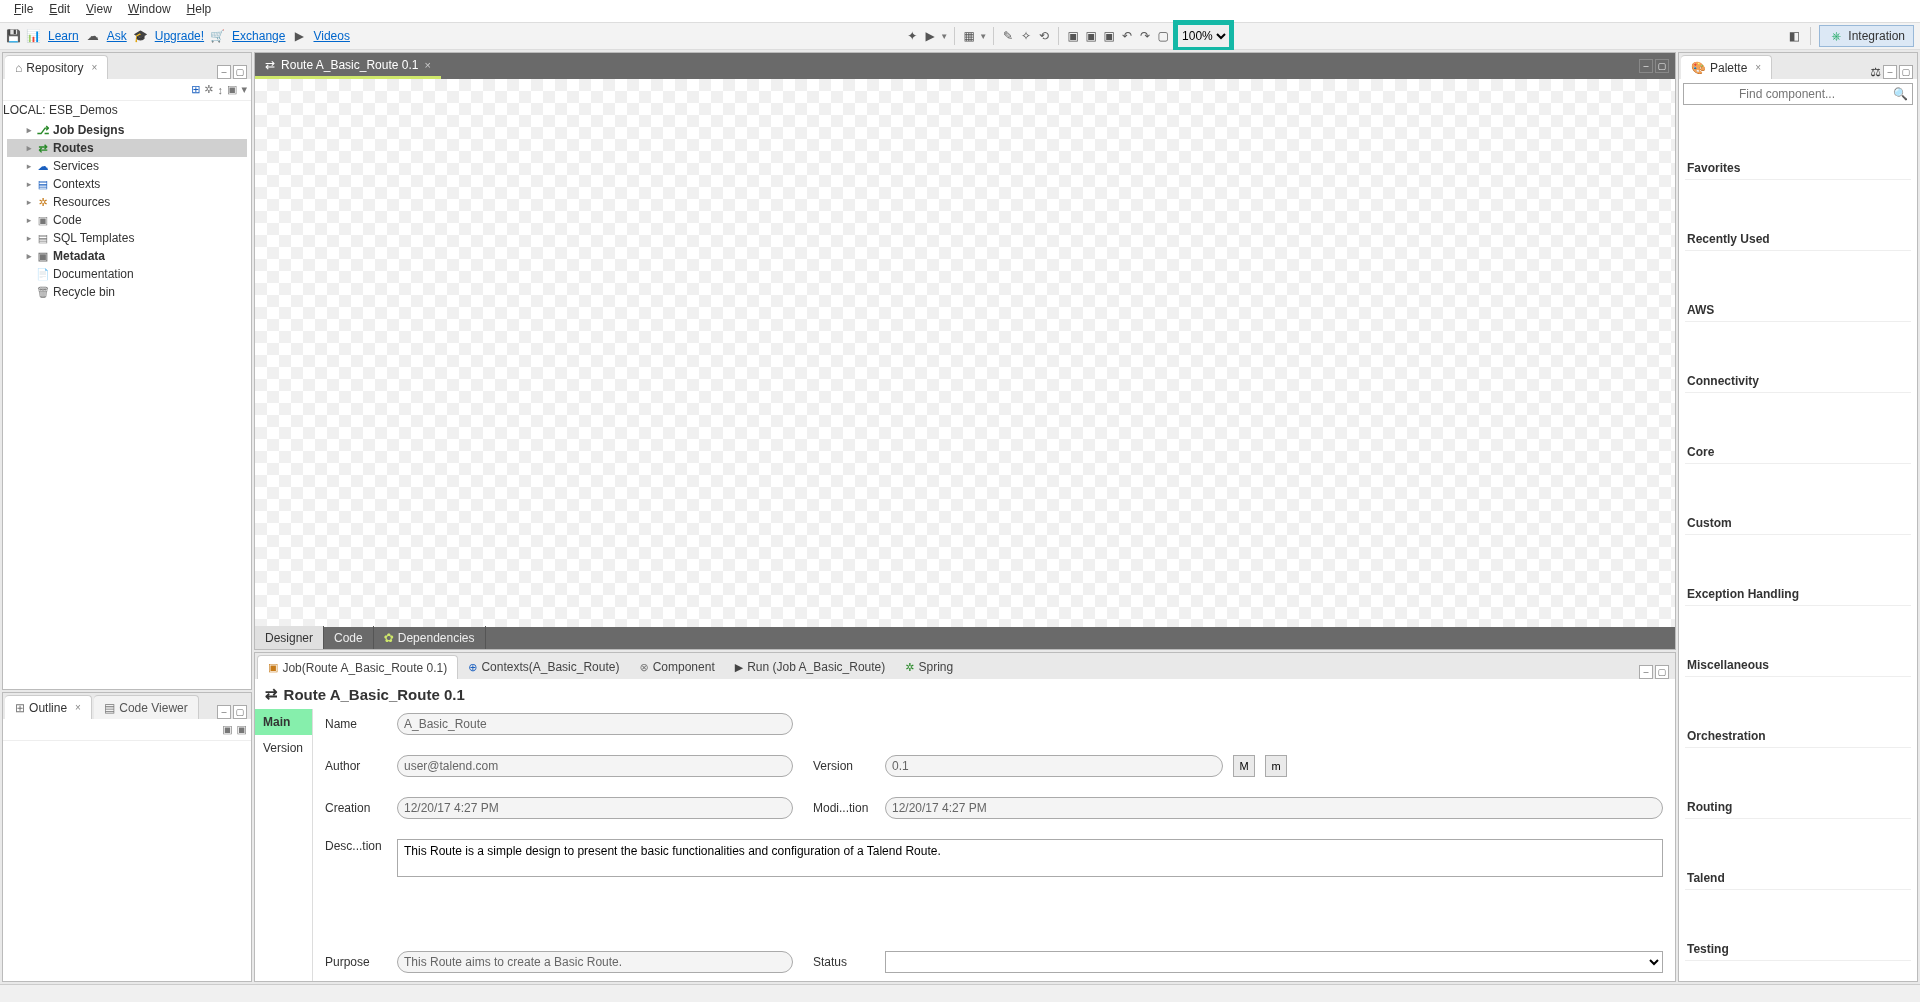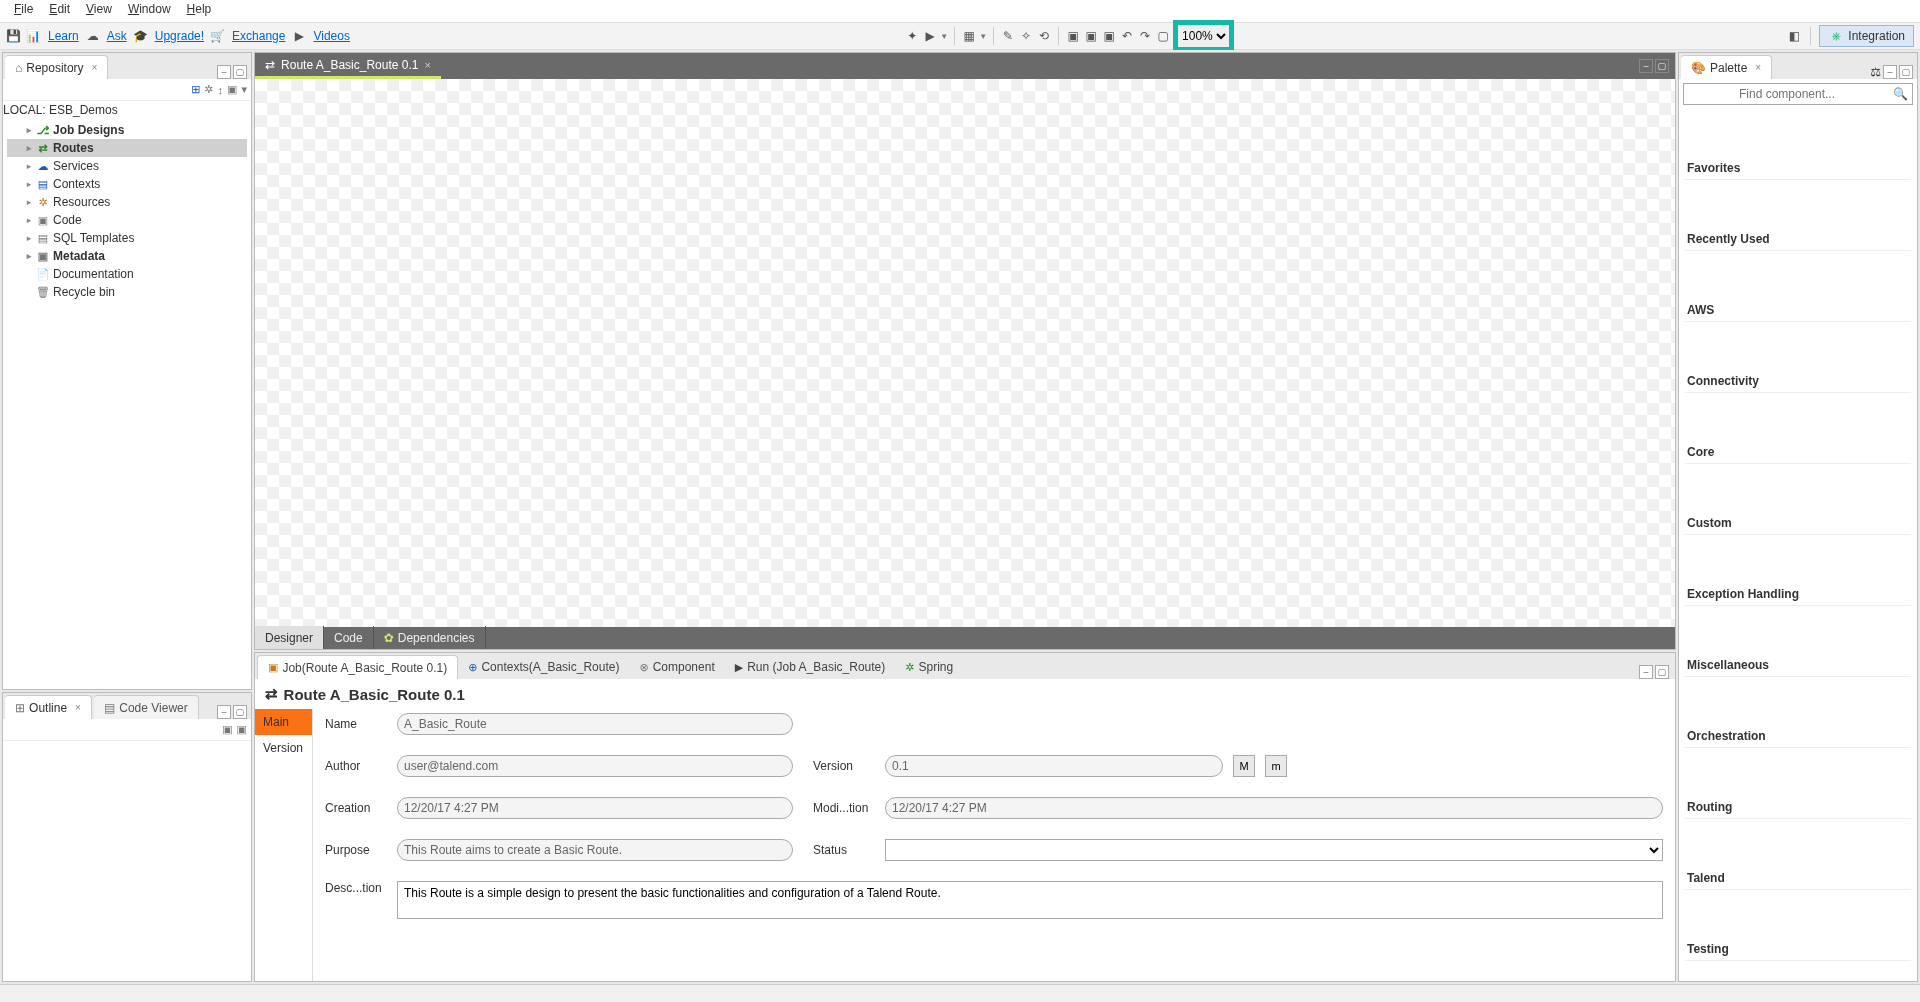--- a/index.html
+++ b/index.html
@@ -77,21 +77,21 @@
 .bottom-views { height: 330px; }
 .props-tabbar { height: 26px; background: #e9e9e9; display: flex; align-items: flex-end; padding-left: 2px; }
 .ptab { display: flex; align-items: center; gap: 4px; padding: 0 10px; height: 24px; font-size: 12px; color: #444; border-top-left-radius: 4px; border-top-right-radius: 4px; cursor: pointer; }
 .ptab.active { background: #fff; border: 1px solid #ccc; border-bottom: none; }
 .ptab .pico { font-size: 11px; }
 .props-body { flex: 1; display: flex; flex-direction: column; background: #fff; overflow: hidden; }
 .props-title { font-size: 15px; font-weight: bold; padding: 6px 10px; display: flex; align-items: center; gap: 6px; }
 .props-content { flex: 1; display: flex; overflow: hidden; }
 .props-side { width: 58px; border-right: 1px solid #ddd; display: flex; flex-direction: column; }
 .props-side .pside { padding: 6px 8px; font-size: 12px; cursor: pointer; }
-.props-side .pside.active { background: #f97316; font-weight: normal; }
+.props-side .pside.active { background: #86efac; font-weight: bold; }
 .props-form { flex: 1; padding: 4px 12px 8px 12px; display: flex; flex-direction: column; gap: 20px; overflow: hidden; }
 .form-row { display: flex; align-items: center; gap: 10px; }
 .form-row label { width: 62px; font-size: 12px; color: #333; }
 .form-row .lbl2 { width: 62px; font-size: 12px; color: #333; margin-left: 10px; }
 .form-row input[type=text] { height: 22px; border: 1px solid #aaa; padding: 0 6px; font-size: 12px; background: #fff; }
 .form-row input[disabled] { background: #f4f4f4; color: #666; border-radius: 11px; }
 .input-wide { flex: 1; }
 .input-half { width: 396px; }
 .input-small { width: 338px; }
 .mbtn { width: 22px; height: 22px; border: 1px solid #aaa; background: #eaeaea; font-size: 11px; cursor: pointer; }
@@ -356,29 +356,29 @@
                 <input type="text" disabled="" class="input-small" value="0.1" style="">
                 <button class="mbtn">M</button>
                 <button class="mbtn">m</button>
               </div>
               <div class="form-row">
                 <label>Creation</label>
                 <input type="text" disabled="" class="input-half" value="12/20/17 4:27 PM" style="">
                 <span class="lbl2">Modi...tion</span>
                 <input type="text" disabled="" class="input-wide" value="12/20/17 4:27 PM" style="">
               </div>
+              <div class="form-row" style="flex:1;align-items:flex-start">
+                <label>Desc...tion</label>
+                <textarea class="desc-area" style="">This Route is a simple design to present the basic functionalities and configuration of a Talend Route.</textarea>
+              </div>
               <div class="form-row">
                 <label>Purpose</label>
                 <input type="text" disabled="" class="input-half" value="This Route aims to create a Basic Route." style="">
                 <span class="lbl2">Status</span>
                 <select class="select-status"><option></option></select>
-              </div>
-              <div class="form-row" style="flex:1;align-items:flex-start">
-                <label>Desc...tion</label>
-                <textarea class="desc-area" style="">This Route is a simple design to present the basic functionalities and configuration of a Talend Route.</textarea>
               </div>
             </div>
           </div>
         </div>
       </div>
     </div>
 
     <div class="right-col">
       <div class="view" style="flex:1">
         <div class="view-tabbar">

